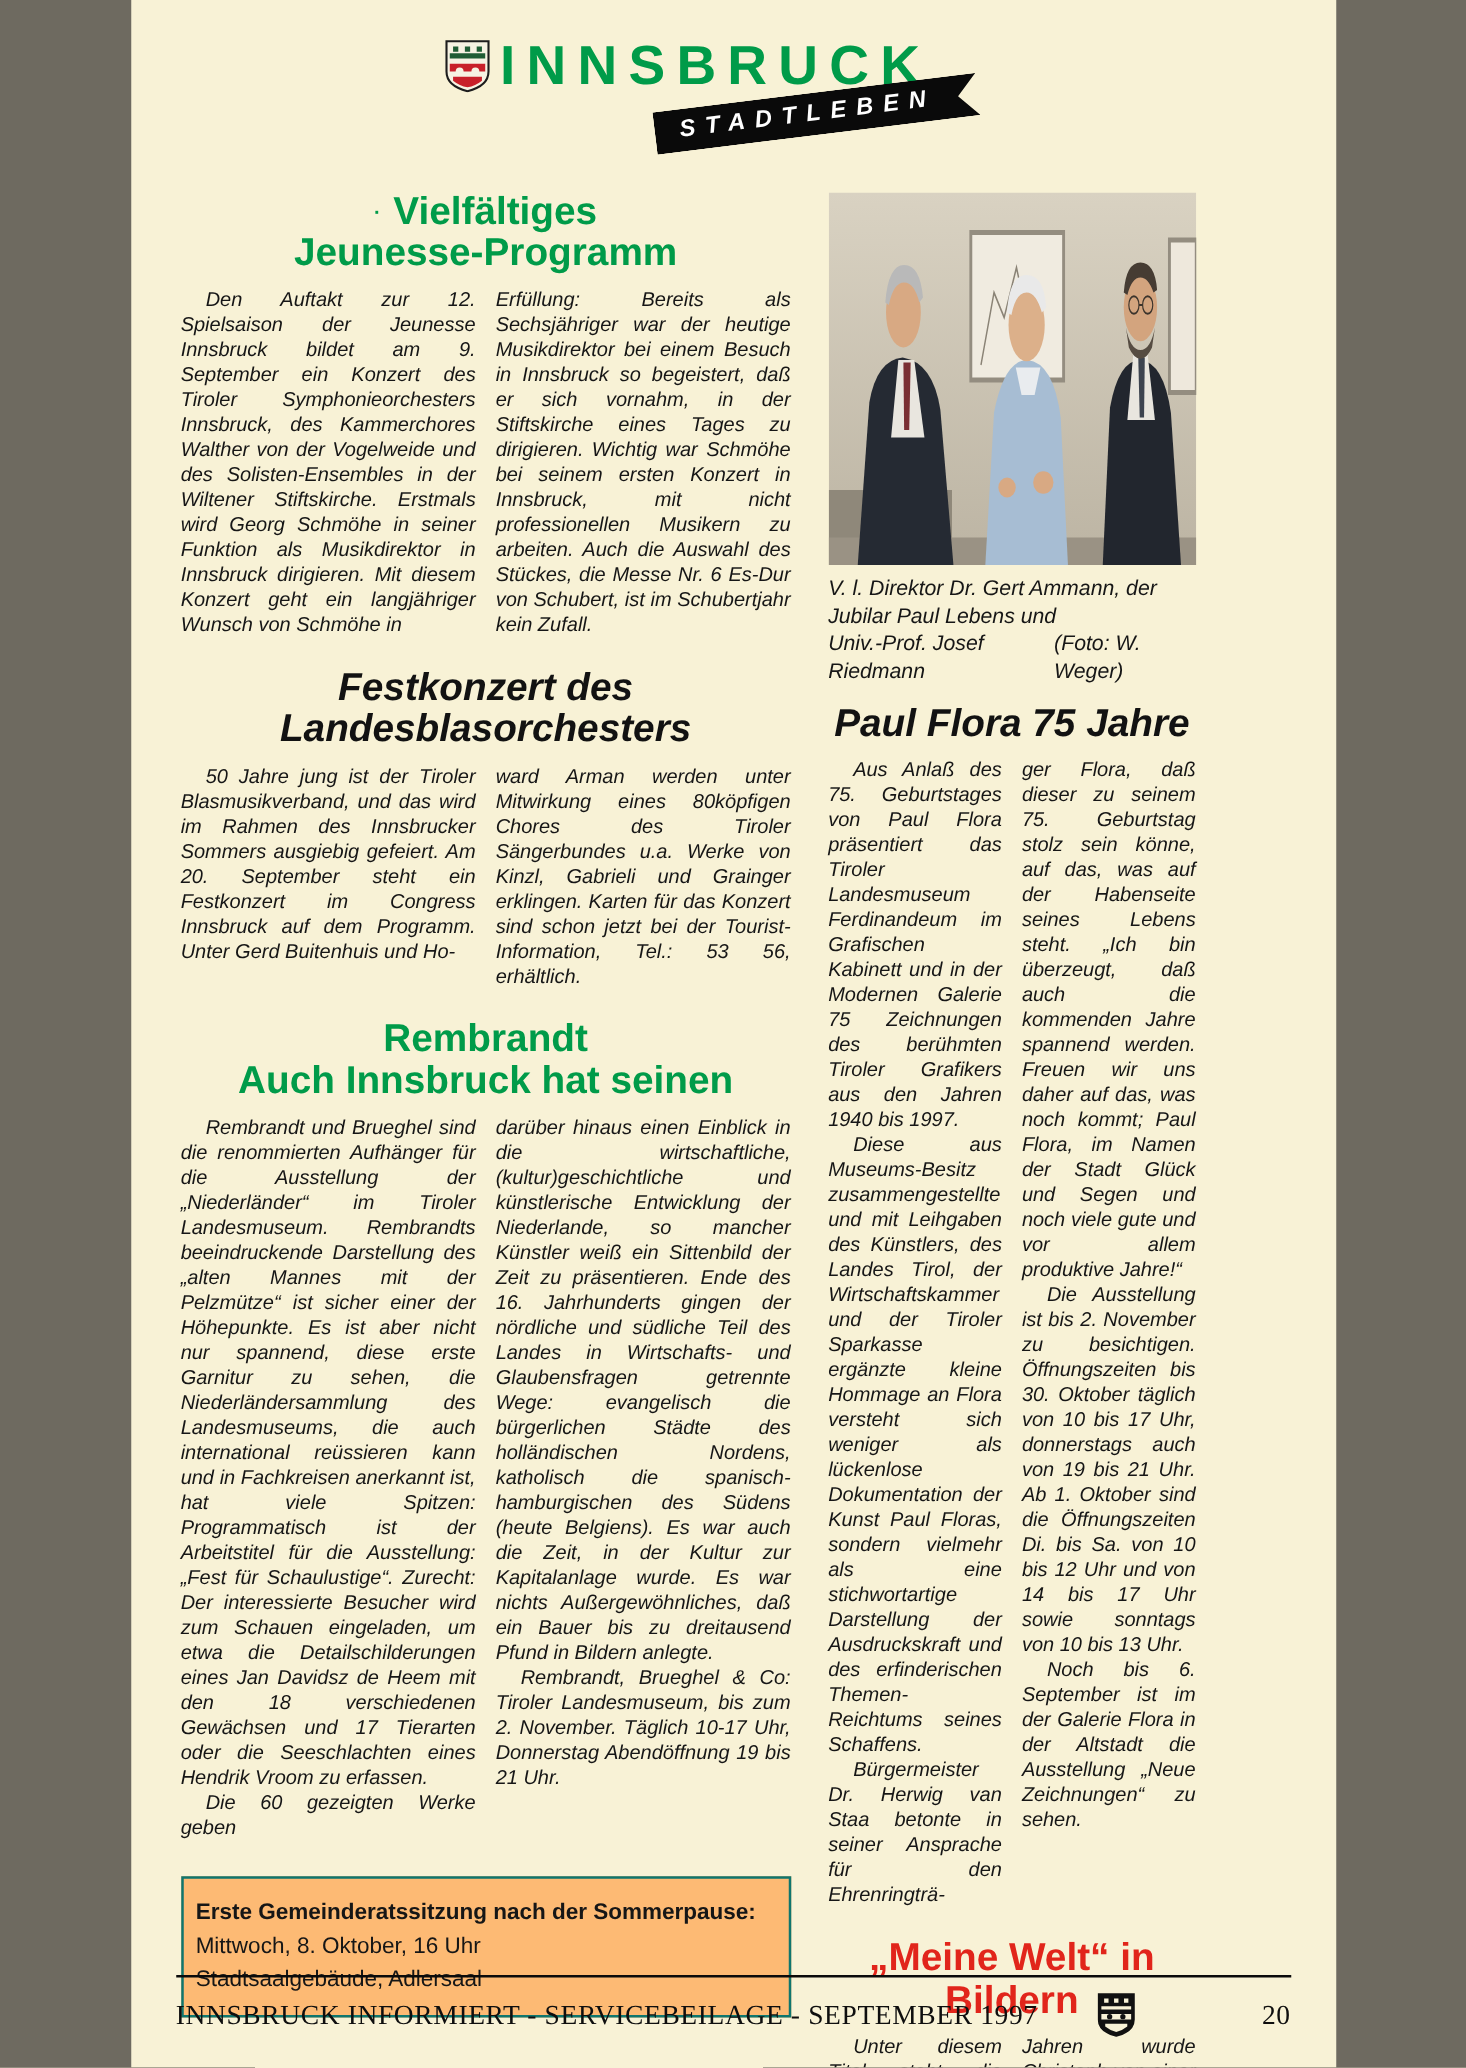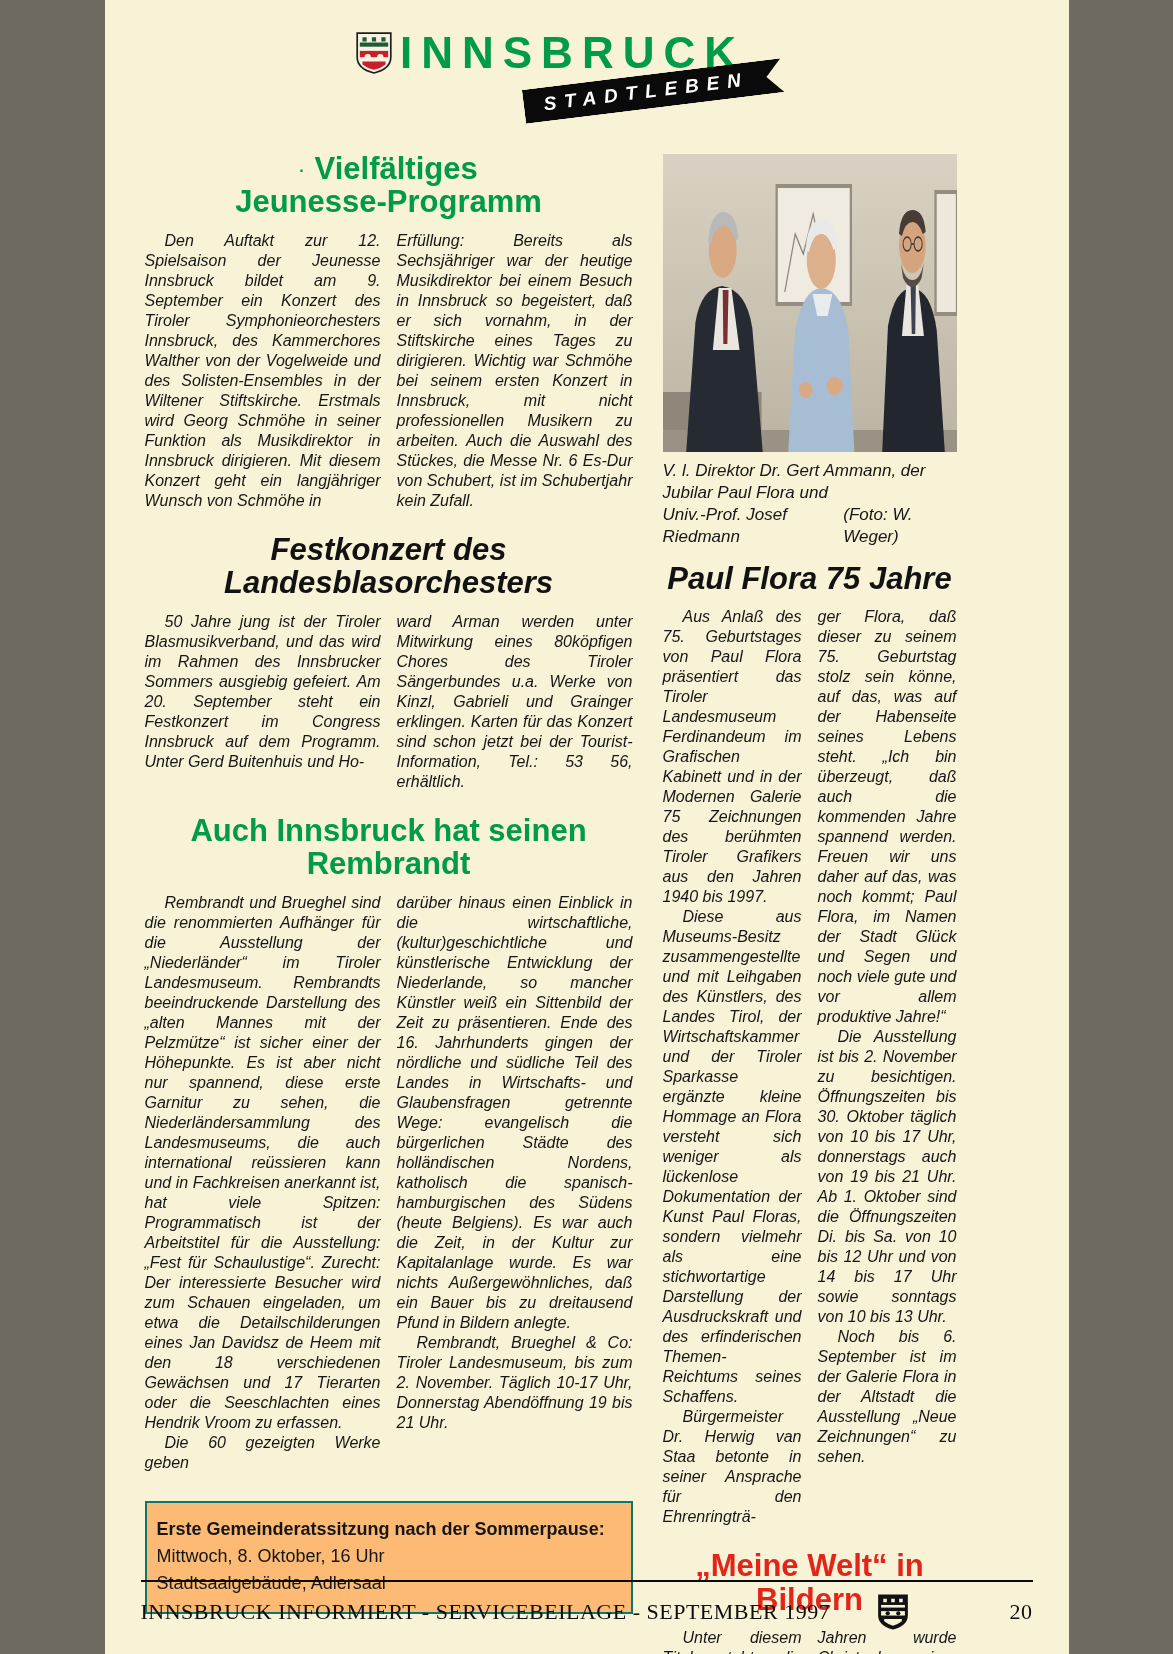--- a/index.html
+++ b/index.html
@@ -135,22 +135,22 @@
             <p class="ind">50 Jahre jung ist der Tiroler Blasmusikverband, und das wird im Rahmen des Innsbrucker Sommers ausgiebig gefeiert. Am 20. September steht ein Festkonzert im Congress Innsbruck auf dem Programm. Unter Gerd Buitenhuis und Ho-</p>
           </div>
           <div class="tcol">
             <p>ward Arman werden unter Mitwirkung eines 80köpfigen Chores des Tiroler Sängerbundes u.a. Werke von Kinzl, Gabrieli und Grainger erklingen. Karten für das Konzert sind schon jetzt bei der Tourist-Information, Tel.: 53 56, erhältlich.</p>
           </div>
         </div>
       </section>
 
       <section>
         <h2 class="article-title t-green">
+          <div class="t-line">Rembrandt</div>
           <div class="t-line">Auch Innsbruck hat seinen</div>
-          <div class="t-line">Rembrandt</div>
         </h2>
         <div class="twocol">
           <div class="tcol">
             <p class="ind">Rembrandt und Brueghel sind die renommierten Aufhänger für die Ausstellung der „Niederländer“ im Tiroler Landesmuseum. Rembrandts beeindruckende Darstellung des „alten Mannes mit der Pelzmütze“ ist sicher einer der Höhepunkte. Es ist aber nicht nur spannend, diese erste Garnitur zu sehen, die Niederländersammlung des Landesmuseums, die auch international reüssieren kann und in Fachkreisen anerkannt ist, hat viele Spitzen: Programmatisch ist der Arbeitstitel für die Ausstellung: „Fest für Schaulustige“. Zurecht: Der interessierte Besucher wird zum Schauen eingeladen, um etwa die Detailschilderungen eines Jan Davidsz de Heem mit den 18 verschiedenen Gewächsen und 17 Tierarten oder die Seeschlachten eines Hendrik Vroom zu erfassen.</p>
             <p class="ind">Die 60 gezeigten Werke geben</p>
           </div>
           <div class="tcol">
             <p>darüber hinaus einen Einblick in die wirtschaftliche, (kultur)geschichtliche und künstlerische Entwicklung der Niederlande, so mancher Künstler weiß ein Sittenbild der Zeit zu präsentieren. Ende des 16. Jahrhunderts gingen der nördliche und südliche Teil des Landes in Wirtschafts- und Glaubensfragen getrennte Wege: evangelisch die bürgerlichen Städte des holländischen Nordens, katholisch die spanisch-hamburgischen des Südens (heute Belgiens). Es war auch die Zeit, in der Kultur zur Kapitalanlage wurde. Es war nichts Außergewöhnliches, daß ein Bauer bis zu dreitausend Pfund in Bildern anlegte.</p>
             <p class="ind">Rembrandt, Brueghel &amp; Co: Tiroler Landesmuseum, bis zum 2. November. Täglich 10-17 Uhr, Donnerstag Abendöffnung 19 bis 21 Uhr.</p>
           </div>
@@ -201,21 +201,21 @@
           <path d="M420 130 h20 l10 52 h-38 z" fill="#e9e6df"></path>
           <path d="M427 132 h9 l-1 48 h-6 z" fill="#3d4450"></path>
           <ellipse cx="430" cy="92" rx="23" ry="27" fill="#d3a47e"></ellipse>
           <path d="M410 108 q6 18 20 18 q14 0 20 -18 l-4 16 q-7 9 -16 9 q-9 0 -16 -9 z" fill="#564c42"></path>
           <path d="M407 80 q3 -24 23 -24 q20 0 23 22 l-5 2 q-7 -12 -18 -12 q-12 0 -18 14 z" fill="#463c33"></path>
           <circle cx="421" cy="90" r="7" fill="none" stroke="#3c342c" stroke-width="1.6"></circle>
           <circle cx="440" cy="90" r="7" fill="none" stroke="#3c342c" stroke-width="1.6"></circle>
           <line x1="428" y1="90" x2="433" y2="90" stroke="#3c342c" stroke-width="1.6"></line>
         </svg>
         <figcaption class="photo-caption">
-          <div>V. l. Direktor Dr. Gert Ammann, der Jubilar Paul Flora und</div>
+          <div>V. l. Direktor Dr. Gert Ammann, der Jubilar Paul Lebens und</div>
           <div class="cap-row">
             <span>Univ.-Prof. Josef Riedmann</span>
             <span>(Foto: W. Weger)</span>
           </div>
         </figcaption>
       </figure>
 
       <section>
         <h2 class="article-title t-black" style="margin-top:14px;">Paul Flora 75 Jahre</h2>
         <div class="twocol">

